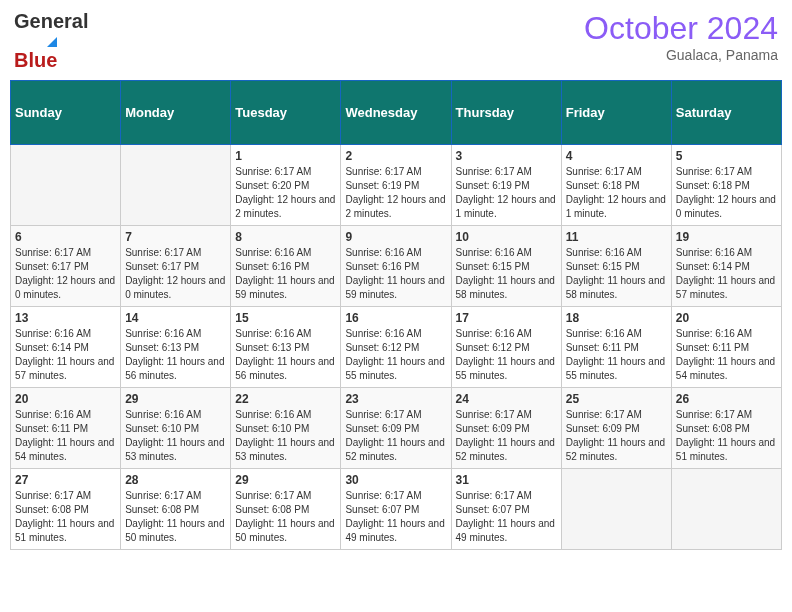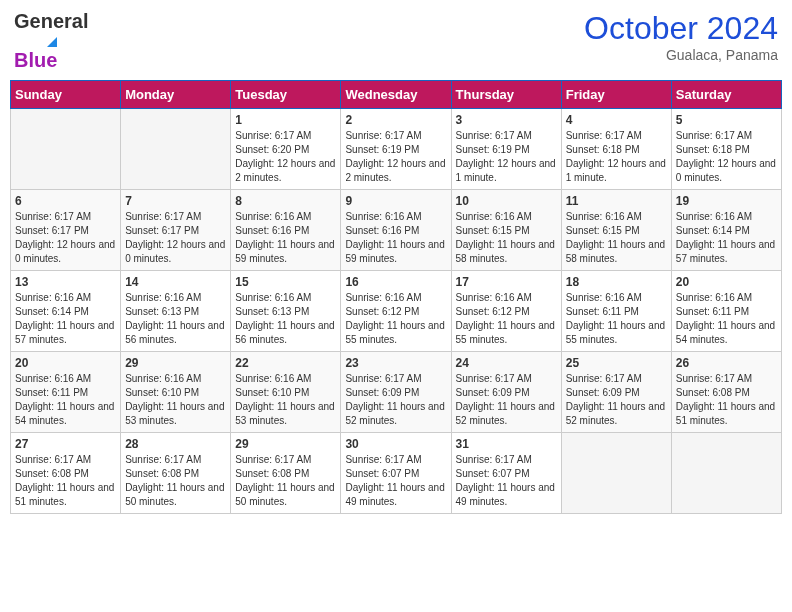--- a/index.html
+++ b/index.html
@@ -26,37 +26,37 @@
       display: flex;
       align-items: center;
       flex-direction: column;
     }
     .title-area {
       text-align: right;
     }
     .month-title {
       font-size: 32px;
       font-weight: 300;
-      color: #1d4ed8;
+      color: #8b5cf6;
     }
     .subtitle {
       font-size: 14px;
       color: #666;
     }
     table {
       width: 100%;
       border-collapse: collapse;
       table-layout: fixed;
     }
     thead tr th {
-      background: #be185d;
+      background: #0f766e;
       color: #fff;
       font-size: 13px;
       font-weight: bold;
-      padding: 6px 4px;
+      padding: 24px 4px;
       text-align: left;
       border: 1px solid #1565c0;
     }
     tbody tr td {
       border: 1px solid #ccc;
       vertical-align: top;
       padding: 4px;
       font-size: 10.5px;
       color: #333;
       height: 80px;
@@ -86,21 +86,21 @@
 <div class="header">
   <div class="logo">
     <div class="logo-wrapper">
       <span style="font-size:20px;font-weight:bold;color:#333;">General</span>
       <span style="display:inline-block;margin-left:2px;margin-top:2px;">
         <svg width="14" height="14" viewBox="0 0 14 14">
             <polygon points="2,12 12,12 12,2" fill="#1e88e5"></polygon>
           </svg>
       </span>
     </div>
-    <span style="font-size:20px;font-weight:bold;color:#a21caf;margin-top:-4px;text-align:center;">Blue</span>
+    <span style="font-size:20px;font-weight:bold;color:#b91c1c;margin-top:-4px;text-align:center;">Blue</span>
   </div>
   <div class="title-area">
     <div class="month-title">October 2024</div>
     <div class="subtitle">Gualaca, Panama</div>
   </div>
 </div>
 
 <table>
   <thead>
     <tr id="thead-row">

